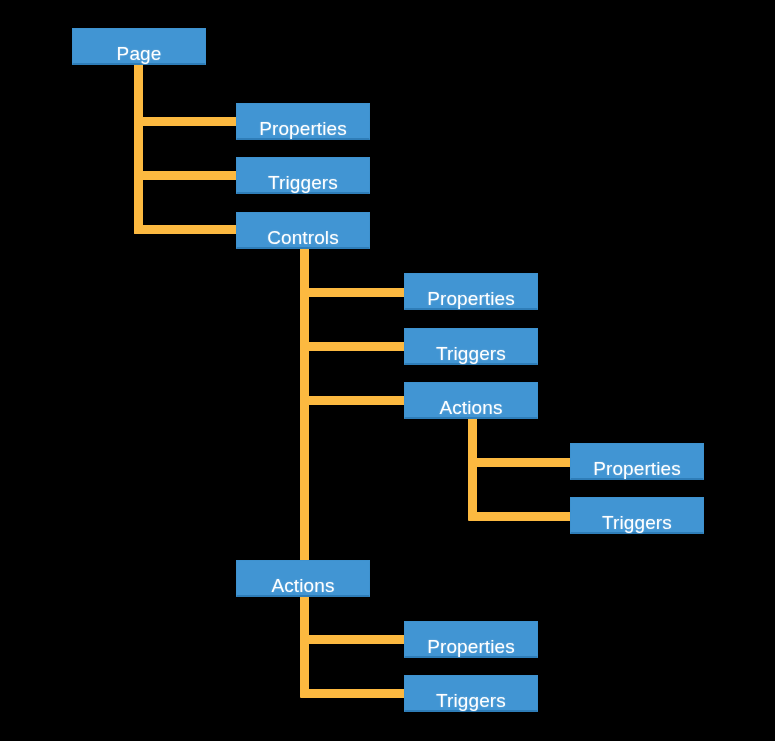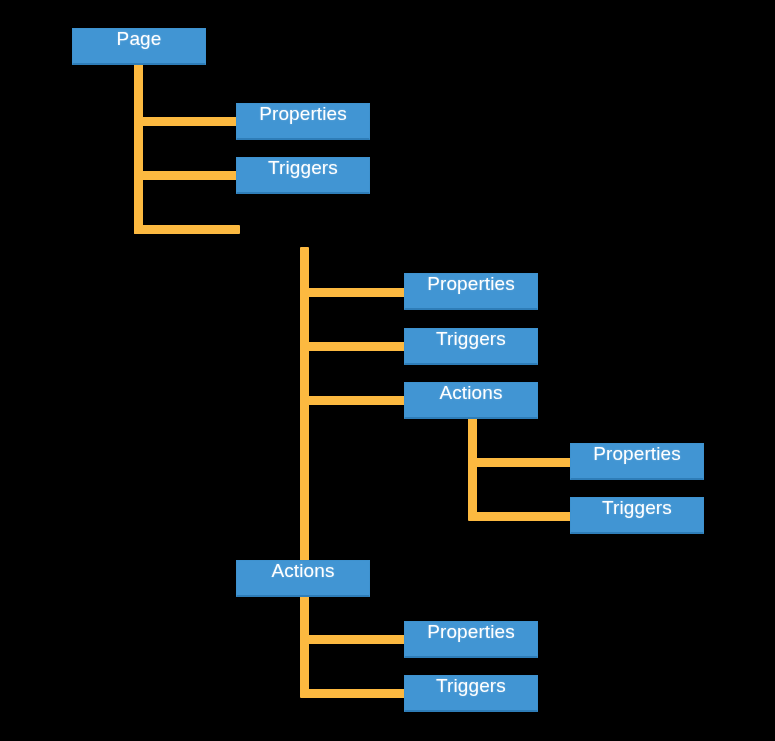--- a/index.html
+++ b/index.html
@@ -30,21 +30,21 @@
   
   .node {
     position: absolute;
     box-sizing: border-box;
     width: 134px;
     height: 37px;
     background: #4195D3;
     border: 1px solid #3E92CF;
     border-bottom: 2px solid #2E7DB8;
     display: flex;
-    align-items: flex-start;
+    align-items: flex-end;
     justify-content: center;
     color: #FFFFFF;
     font-size: 19px;
     font-weight: 400;
     letter-spacing: 0.1px;
     text-shadow: 0 0 2px rgba(255,255,255,0.35);
     user-select: none;
     z-index: 5;
   }
   .node-label {
@@ -80,20 +80,23 @@
   </div>
 
   <div class="node" style="left:236px; top:103px;">
     <span class="node-label">Properties</span>
   </div>
 
   <div class="node" style="left:236px; top:157px;">
     <span class="node-label">Triggers</span>
   </div>
 
+  <div class="node" style="left:236px; top:212px;">
+    <span class="node-label">Controls</span>
+  </div>
 
   <div class="node" style="left:404px; top:273px;">
     <span class="node-label">Properties</span>
   </div>
 
   <div class="node" style="left:404px; top:328px;">
     <span class="node-label">Triggers</span>
   </div>
 
   <div class="node" style="left:404px; top:382px;">

